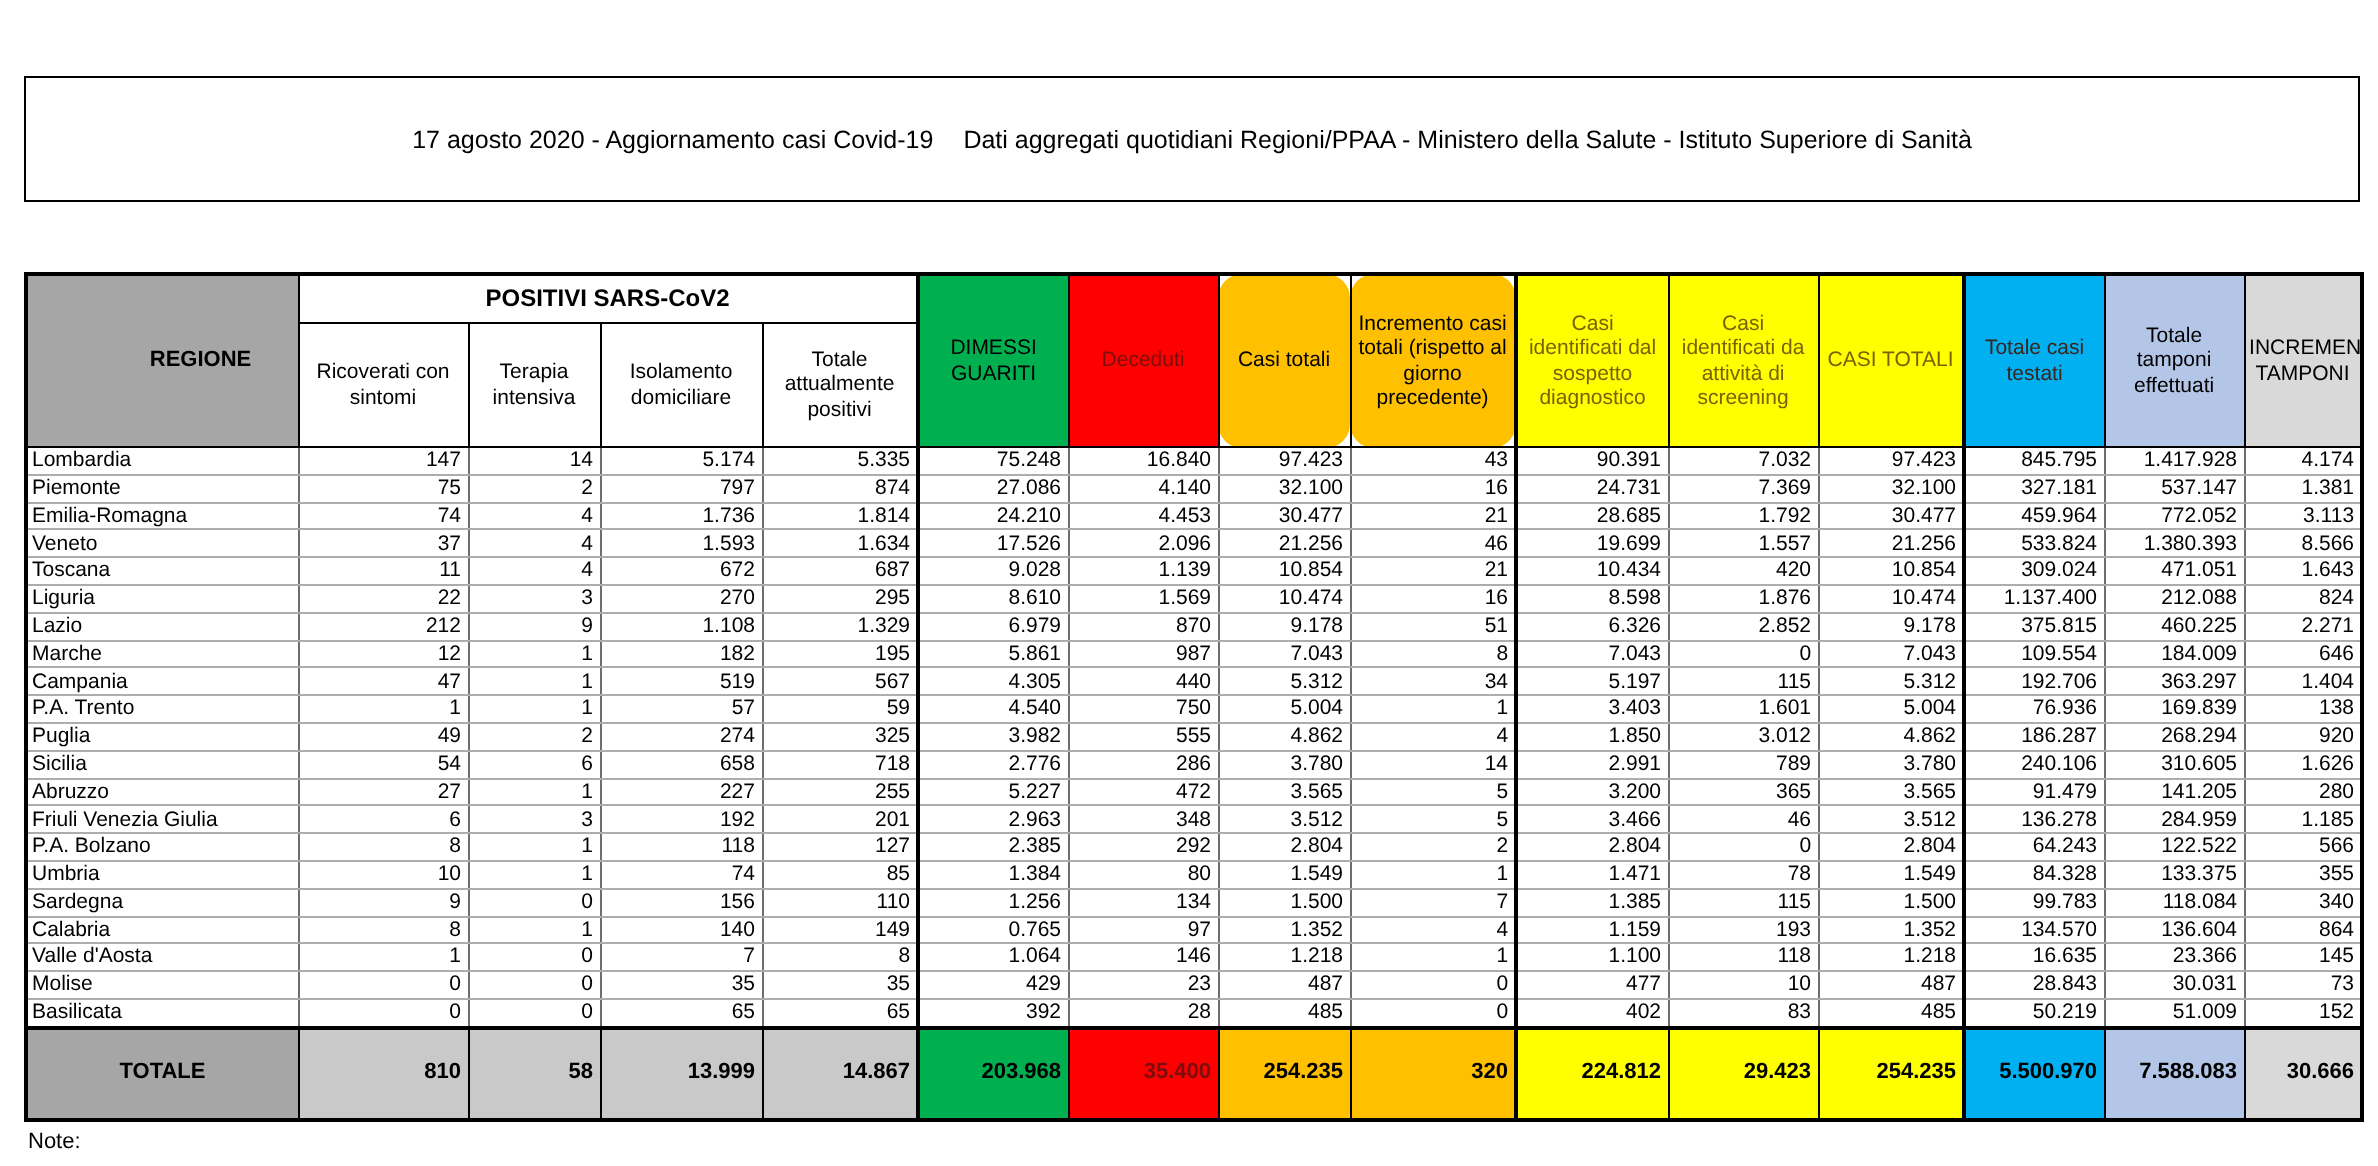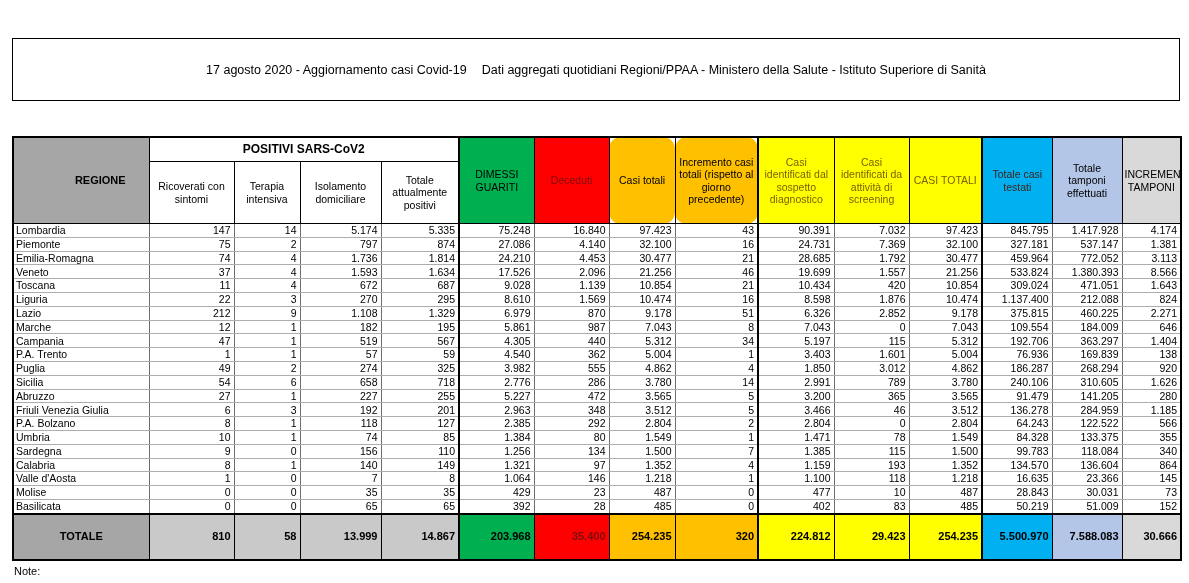--- a/index.html
+++ b/index.html
@@ -257,21 +257,21 @@
         <td class="num">363.297</td>
         <td class="num">1.404</td>
       </tr>
       <tr>
         <td class="region">P.A. Trento</td>
         <td class="num">1</td>
         <td class="num">1</td>
         <td class="num">57</td>
         <td class="num">59</td>
         <td class="num gb">4.540</td>
-        <td class="num">362</td>
+        <td class="num">750</td>
         <td class="num">5.004</td>
         <td class="num">1</td>
         <td class="num gb">3.403</td>
         <td class="num">1.601</td>
         <td class="num">5.004</td>
         <td class="num gb">76.936</td>
         <td class="num">169.839</td>
         <td class="num">138</td>
       </tr>
       <tr>
@@ -392,21 +392,21 @@
         <td class="num gb">99.783</td>
         <td class="num">118.084</td>
         <td class="num">340</td>
       </tr>
       <tr>
         <td class="region">Calabria</td>
         <td class="num">8</td>
         <td class="num">1</td>
         <td class="num">140</td>
         <td class="num">149</td>
-        <td class="num gb">1.321</td>
+        <td class="num gb">0.765</td>
         <td class="num">97</td>
         <td class="num">1.352</td>
         <td class="num">4</td>
         <td class="num gb">1.159</td>
         <td class="num">193</td>
         <td class="num">1.352</td>
         <td class="num gb">134.570</td>
         <td class="num">136.604</td>
         <td class="num">864</td>
       </tr>

